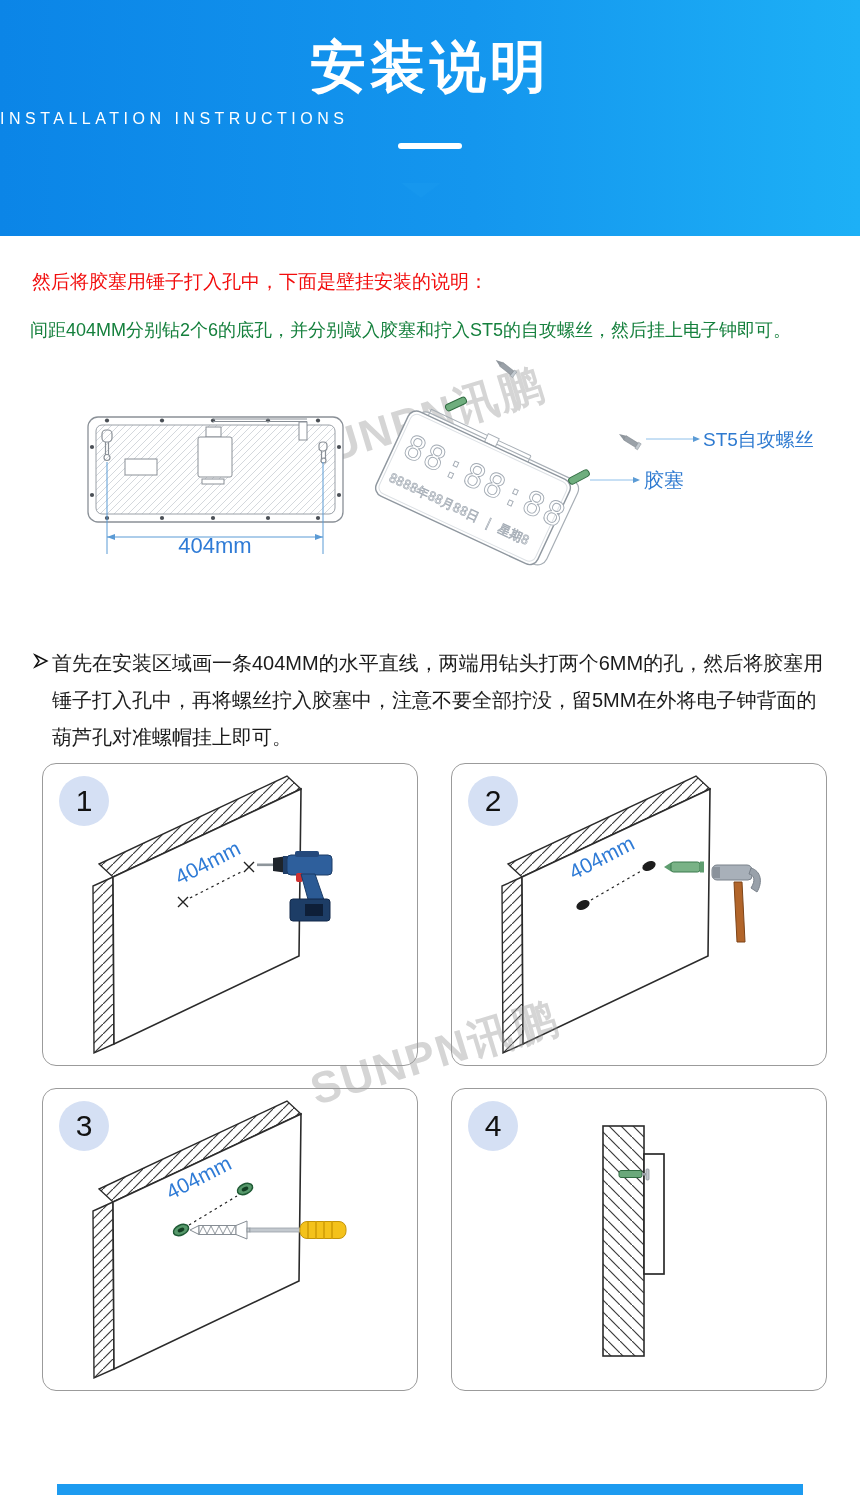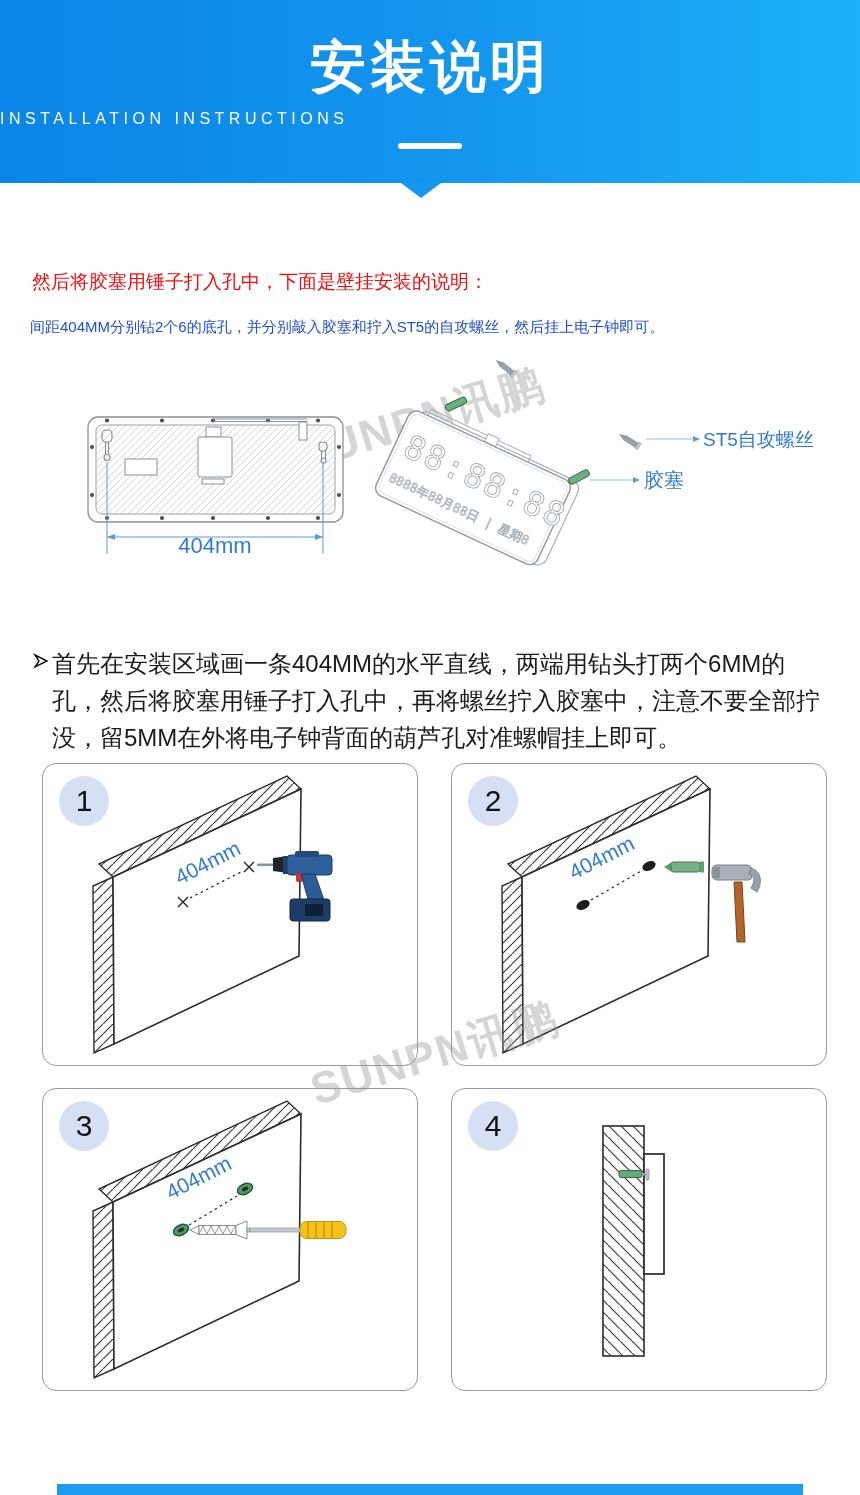--- a/index.html
+++ b/index.html
@@ -1,43 +1,43 @@
 <!DOCTYPE html>
 <html><head>
 <meta charset="utf-8">
 <style>
   html,body{margin:0;padding:0;background:#fff;}
   #page{position:relative;width:860px;height:1495px;background:#fff;overflow:hidden;
         font-family:"Liberation Sans","DejaVu Sans",sans-serif;}
   
-  .banner{position:absolute;left:0;top:0;width:860px;height:183px;
+  .banner{position:absolute;left:0;top:0;width:860px;height:236px;
           background:linear-gradient(90deg,#0b85e7 0%,#1496ee 55%,#1db0f6 100%);}
   .banner-title{position:absolute;left:0;top:30px;width:100%;text-align:center;
           color:#fff;font-size:56px;font-weight:bold;letter-spacing:4px;}
   .banner-sub{position:absolute;left:0;top:110px;width:100%;
           color:#fff;font-size:16px;letter-spacing:4.5px;}
   .banner-dash{position:absolute;left:398px;top:143px;width:64px;height:6px;
           border-radius:3px;background:#fff;}
   .banner-notch{position:absolute;left:401px;top:183px;width:0;height:0;
           border-left:20px solid transparent;border-right:20px solid transparent;
           border-top:15px solid #1697ee;}
   
   .note-red{position:absolute;left:32px;top:269px;font-size:19px;color:#f20d0d;}
-  .note-black{position:absolute;left:30px;top:318px;font-size:15px;color:#1d4ed8;}
+  .note-black{position:absolute;left:30px;top:318px;font-size:18px;color:#15803d;}
   
   .diagram{position:absolute;left:0;top:355px;width:860px;height:300px;z-index:2;}
   .wm{position:absolute;color:rgba(150,150,150,0.40);font-size:44px;font-weight:bold;
       letter-spacing:2px;transform:rotate(-17deg);transform-origin:left center;
       white-space:nowrap;pointer-events:none;}
   .wm1{left:298px;top:428px;z-index:1;}
   .wm2{left:312px;top:1062px;z-index:6;}
   
   .steps-note{position:absolute;left:30px;top:645px;width:800px;display:flex;z-index:2;}
   .bullet-ic{flex:0 0 22px;margin-top:8px;}
-  .steps-text{font-size:24px;line-height:37px;color:#1b1b1b;}
+  .steps-text{font-size:20px;line-height:37px;color:#1b1b1b;}
   
   .panel{position:absolute;width:376px;height:303px;border:1.5px solid #9b9b9b;
          border-radius:14px;background:#fff;box-sizing:border-box;z-index:3;}
   .p1{left:42px;top:763px;} .p2{left:451px;top:763px;}
   .p3{left:42px;top:1088px;} .p4{left:451px;top:1088px;}
   .badge{position:absolute;left:16px;top:12px;width:50px;height:50px;border-radius:50%;
          background:#d5e0f4;display:flex;align-items:center;justify-content:center;
          font-size:30px;color:#111;}
   .panel svg{position:absolute;left:0;top:0;}
   .dim-blue{fill:#2f7bd6;font-size:21px;}

